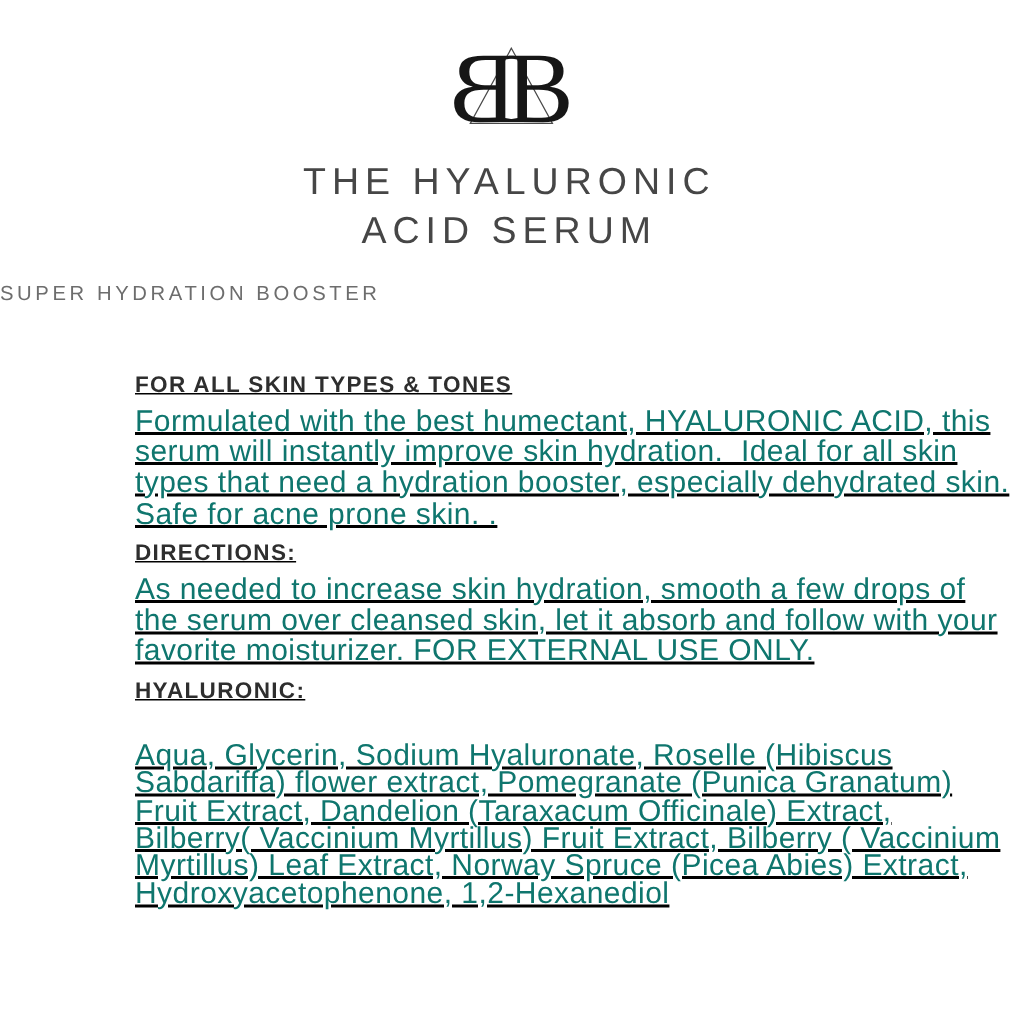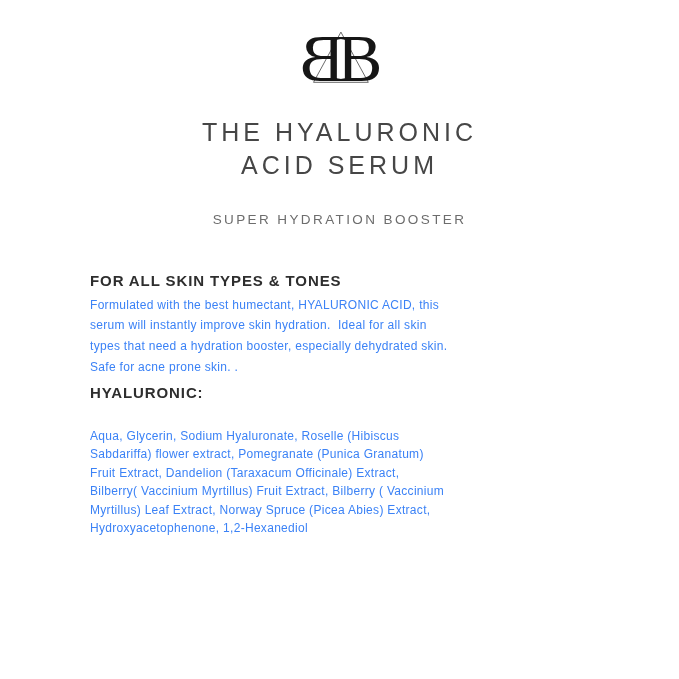--- a/index.html
+++ b/index.html
@@ -21,58 +21,58 @@
     font-family: "Liberation Serif", "DejaVu Serif", serif;
     font-size: 74px;
     fill: #161616;
   }
   .logo .tri {
     fill: none;
     stroke: #4a4a4a;
     stroke-width: 0.9;
   }
   .title {
-    margin: 25px 0 0;
+    margin: 14px 0 0;
     text-align: center;
     font-size: 25px;
     font-weight: 300;
     letter-spacing: 4px;
     line-height: 33px;
     color: #464646;
     white-space: pre-line;
   }
   .subtitle {
-    margin-top: 30px;
-    text-align: center;
+    margin-top: 17px;
     font-size: 13.5px;
     font-weight: 400;
     letter-spacing: 2.4px;
     color: #6d6d6d;
   }
   .content {
     margin: 45px 80px 0 90px;
     width: 512px;
+    text-decoration: underline;
   }
   .section { margin: 0; }
   .section + .section { margin-top: 7px; }
   .section h2 {
     margin: 0 0 4px;
     font-size: 15px;
     font-weight: 600;
     letter-spacing: 0.9px;
     color: #2e2e2e;
     line-height: 18.6px;
   }
   .section p {
     margin: 0;
-    font-size: 12px;
+    font-size: 20px;
     font-weight: 400;
     letter-spacing: 0.3px;
     line-height: 20.7px;
-    color: #3b82f6;
+    color: #0f766e;
     white-space: pre;
   }
   .section p.tight { line-height: 18.4px; margin-top: 24px; }
 </style>
 </head>
 <body>
 
 <div class="page">
 
   <div class="logo">
@@ -93,20 +93,26 @@
   <div class="content">
 
     <div class="section">
       <h2>FOR ALL SKIN TYPES &amp; TONES</h2>
       <p>Formulated with the best humectant, HYALURONIC ACID, this
 serum will instantly improve skin hydration.  Ideal for all skin
 types that need a hydration booster, especially dehydrated skin.
 Safe for acne prone skin. .</p>
     </div>
 
+    <div class="section">
+      <h2>DIRECTIONS:</h2>
+      <p>As needed to increase skin hydration, smooth a few drops of
+the serum over cleansed skin, let it absorb and follow with your
+favorite moisturizer. FOR EXTERNAL USE ONLY.</p>
+    </div>
 
     <div class="section">
       <h2>HYALURONIC:</h2>
       <p class="tight">Aqua, Glycerin, Sodium Hyaluronate, Roselle (Hibiscus
 Sabdariffa) flower extract, Pomegranate (Punica Granatum)
 Fruit Extract, Dandelion (Taraxacum Officinale) Extract,
 Bilberry( Vaccinium Myrtillus) Fruit Extract, Bilberry ( Vaccinium
 Myrtillus) Leaf Extract, Norway Spruce (Picea Abies) Extract,
 Hydroxyacetophenone, 1,2-Hexanediol</p>
     </div>

